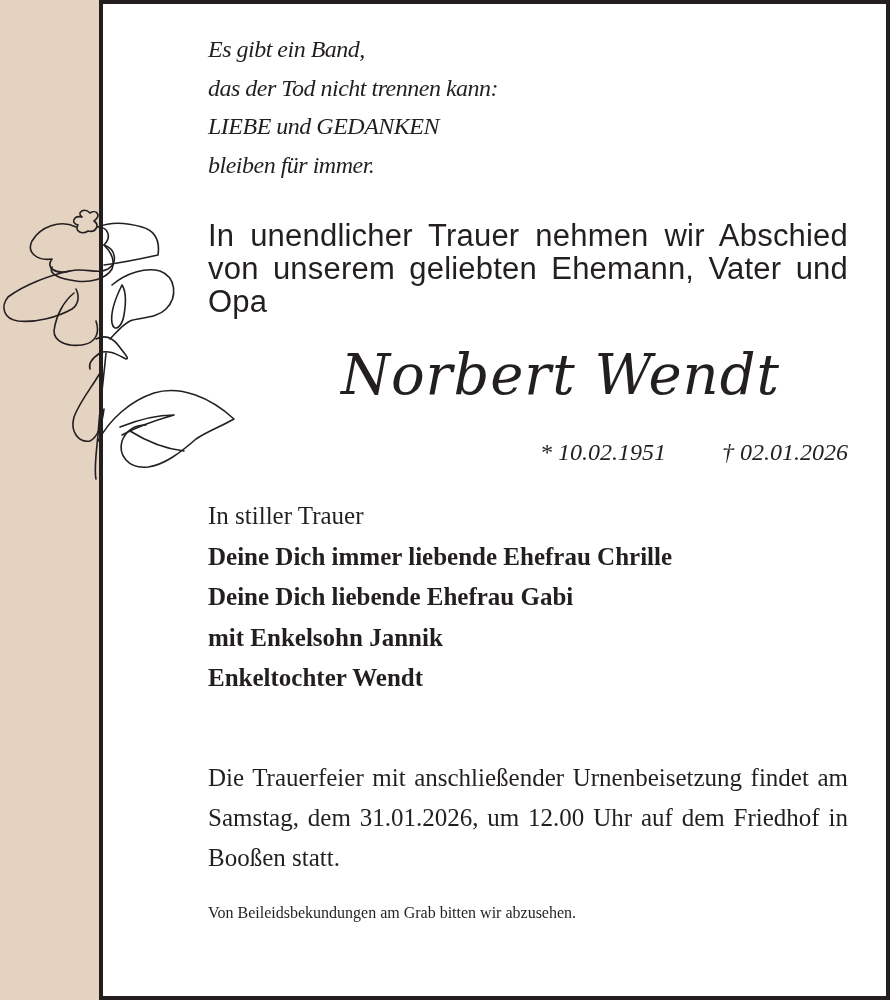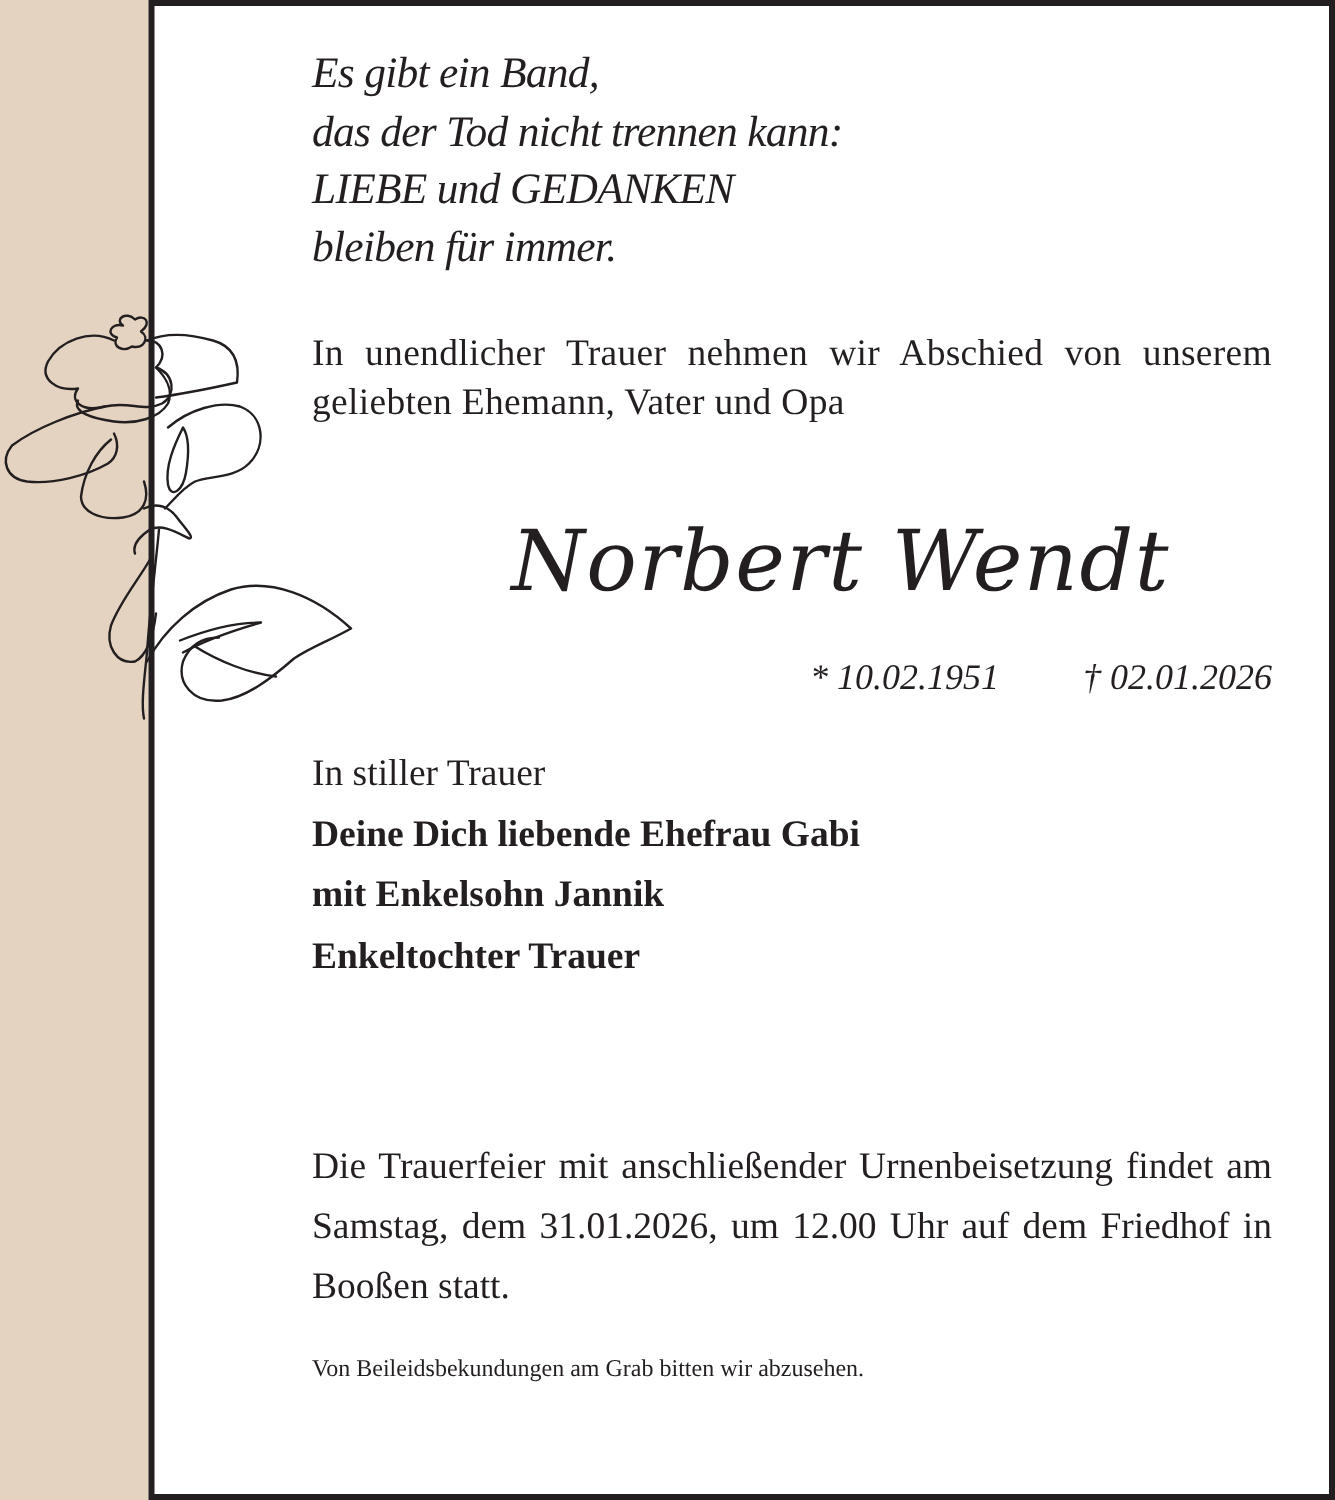--- a/index.html
+++ b/index.html
@@ -13,28 +13,28 @@
       position: absolute; left: 99px; top: 0; width: 791px; height: 1000px;
       box-sizing: border-box;
       border: 4px solid #231f20;
       background: #ffffff;
     }
     .text-block { position: absolute; left: 208px; width: 640px; }
     .poem {
       top: 30px;
       font-family: "Liberation Serif", serif;
       font-style: italic;
-      font-size: 29px;
+      font-size: 24px;
       line-height: 38.5px;
       letter-spacing: -0.5px;
     }
     .intro {
       top: 219px;
-      font-family: Liberation Serif, serif;
-      font-size: 25px;
+      font-family: Liberation Sans, sans-serif;
+      font-size: 31px;
       line-height: 33px;
       text-align: justify;
       text-align-last: left;
       letter-spacing: 0.2px;
     }
     .name {
       position: absolute; left: 280px; width: 500px; top: 330px;
       text-align: right;
       font-family: "DejaVu Serif", serif;
       font-style: italic;
@@ -121,20 +121,21 @@
 <div class="dates">
   <span>*</span>
   <span>10.02.1951</span>
   <span class="gap"></span>
   <span>†</span>
   <span>02.01.2026</span>
 </div>
 
 <div class="text-block mourners">
   <span class="line lead">In stiller Trauer</span>
+  <span class="line fam">Deine Dich immer liebende Ehefrau Chrille</span>
   <span class="line fam">Deine Dich liebende Ehefrau Gabi</span>
   <span class="line fam">mit Enkelsohn Jannik</span>
-  <span class="line fam">Enkeltochter Trauer</span>
+  <span class="line fam">Enkeltochter Wendt</span>
 </div>
 
 <div class="text-block service">Die Trauerfeier mit anschließender Urnenbeisetzung findet am Samstag, dem 31.01.2026, um 12.00 Uhr auf dem Friedhof in Booßen statt.</div>
 
 <div class="text-block condolence">Von Beileidsbekundungen am Grab bitten wir abzusehen.</div>
 
 </body></html>

